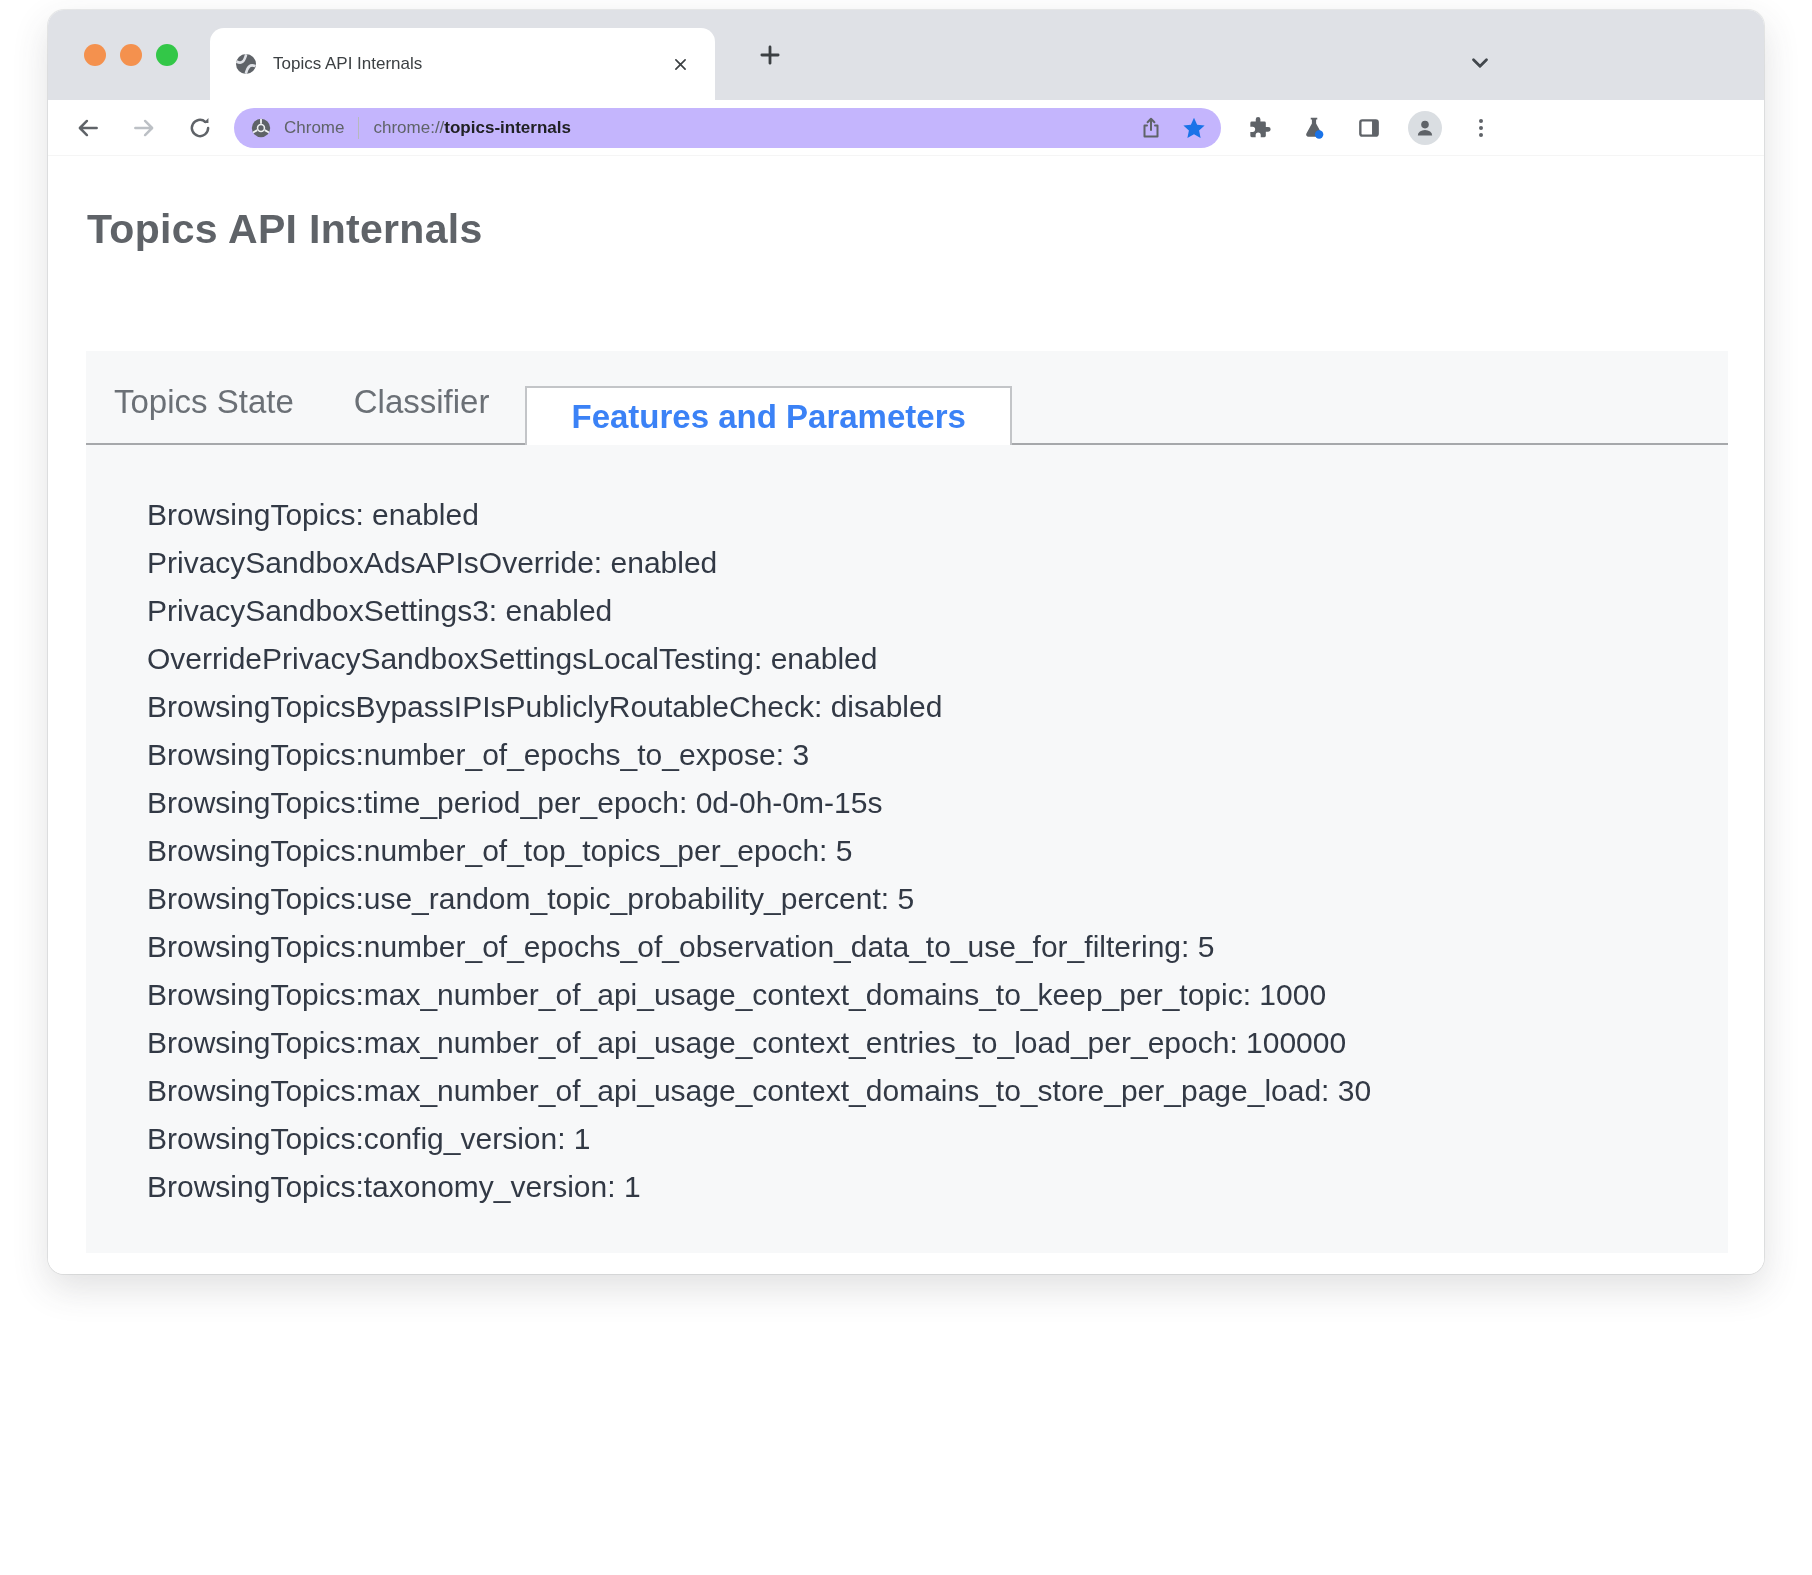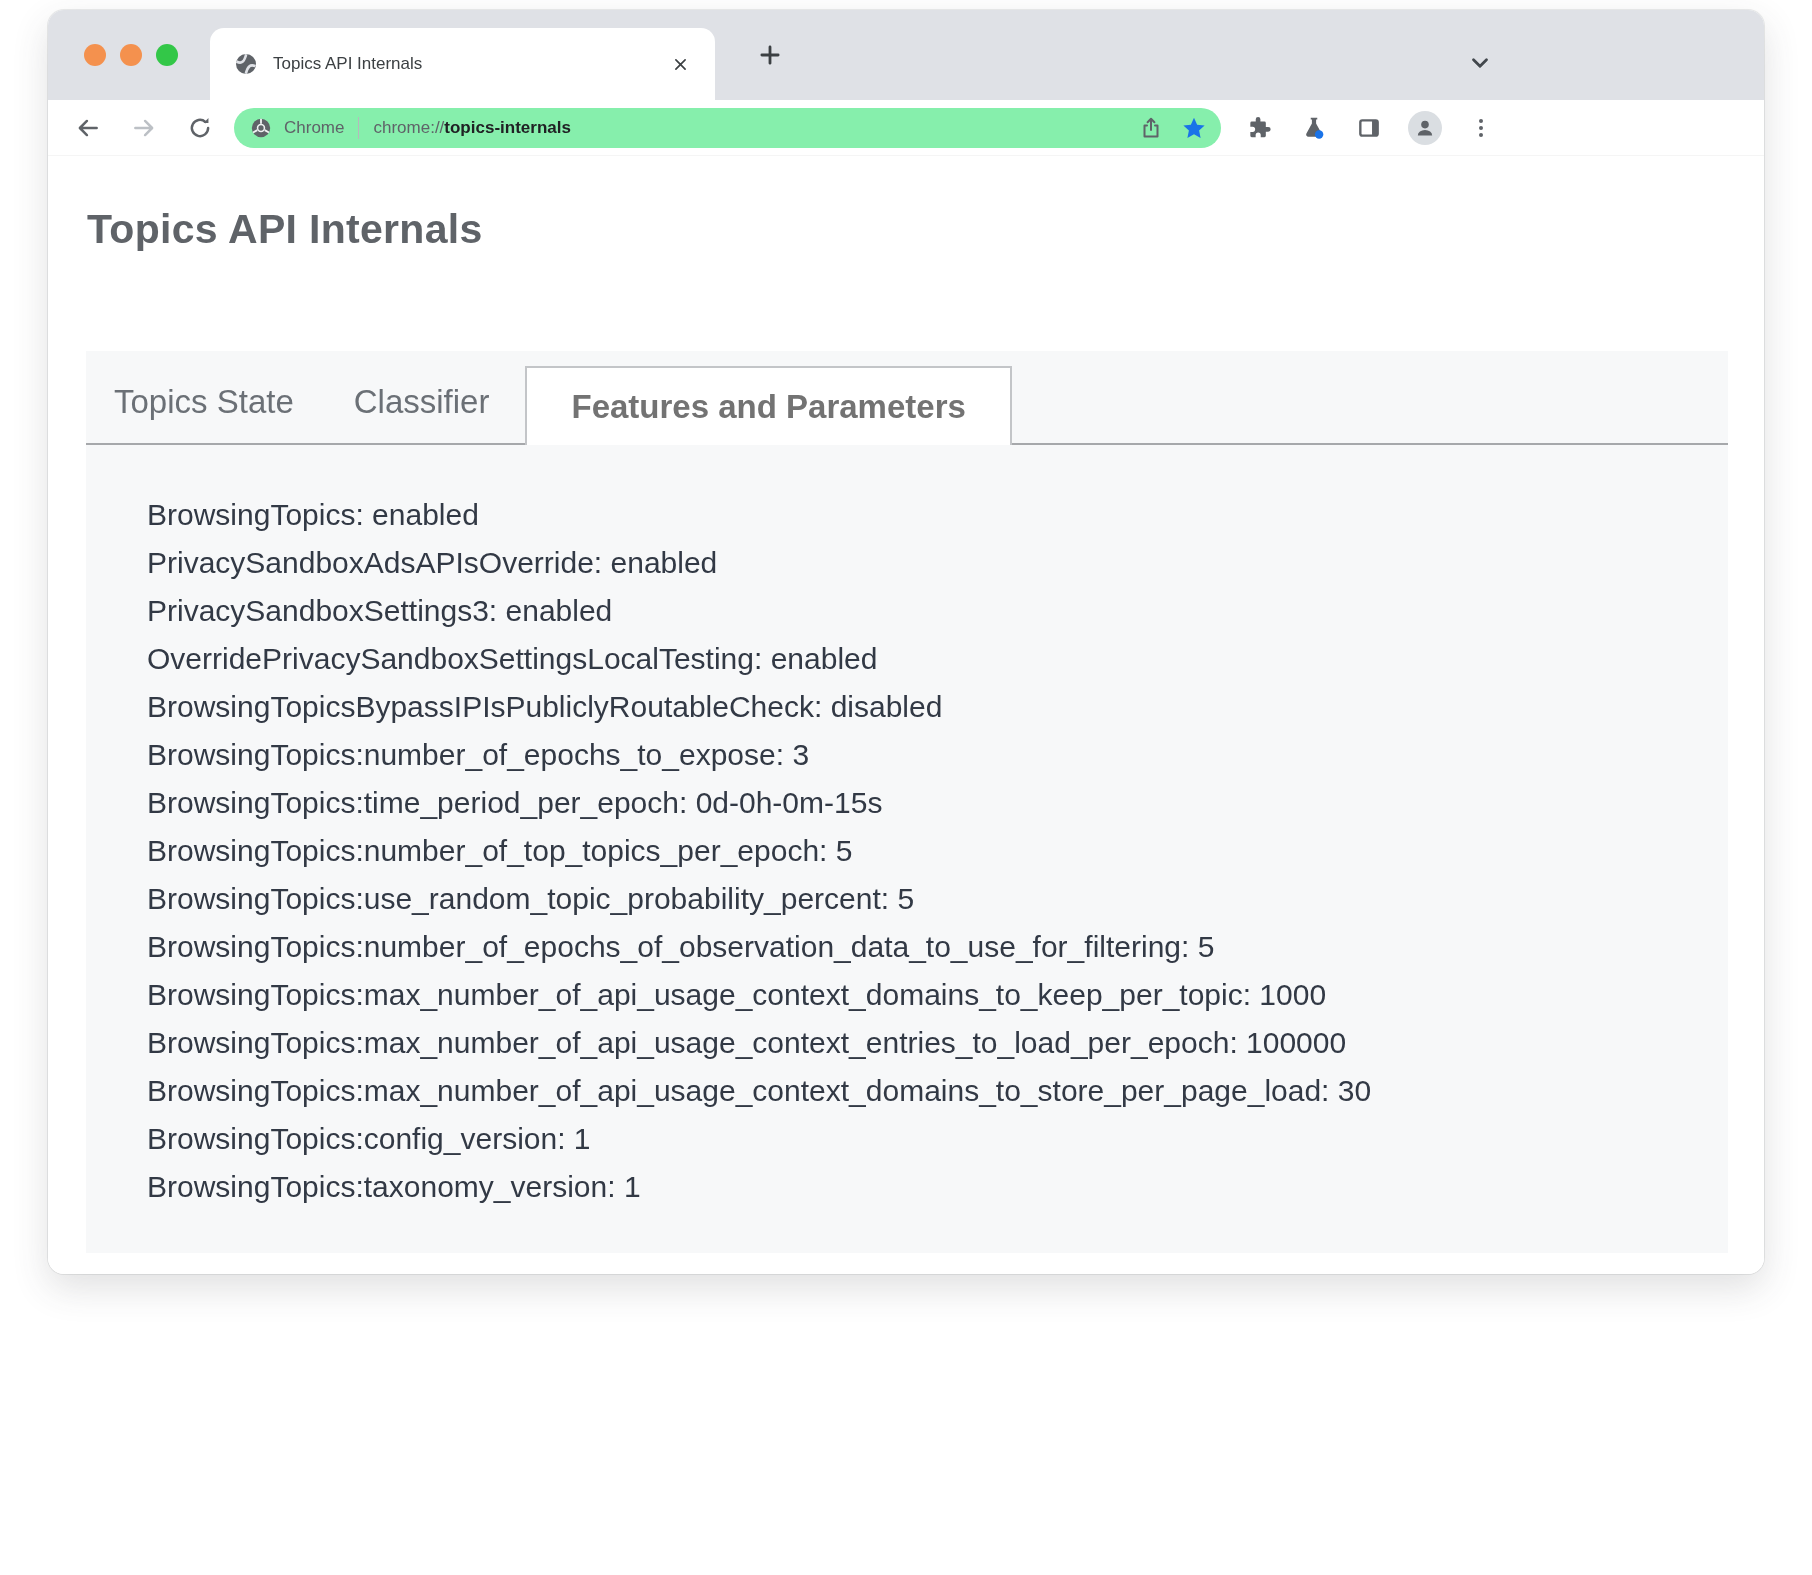--- a/index.html
+++ b/index.html
@@ -28,21 +28,21 @@
   .newtab{position:absolute;left:706px;top:29px;width:32px;height:32px;display:flex;align-items:center;justify-content:center;}
   .strip-chevron{position:absolute;left:1416px;top:37px;width:32px;height:32px;display:flex;align-items:center;justify-content:center;}
   
   .toolbar{
     height:56px;background:#fff;flex:none;display:flex;align-items:center;
     padding:0 24px;border-bottom:1px solid rgba(0,0,0,.04);box-sizing:border-box;
   }
   .navbtn{width:32px;height:32px;flex:none;display:flex;align-items:center;justify-content:center;border-radius:50%;}
   .navbtn + .navbtn{margin-left:24px;}
   .omnibox{
-    margin-left:18px;width:987px;height:40px;background:#86efac;border-radius:20px;
+    margin-left:18px;width:987px;height:40px;background:#c4b5fd;border-radius:20px;
     display:flex;align-items:center;padding:0 14px 0 16px;box-sizing:border-box;flex:none;
   }
   .omnibox .logo{width:22px;height:22px;flex:none;}
   .omnibox .chrome-label{margin-left:12px;font-size:17px;color:#5f6368;}
   .omnibox .sep{width:1px;height:22px;background:#b6b9bd;margin:0 14px;flex:none;}
   .omnibox .url{font-size:17px;white-space:nowrap;}
   .omnibox .url .scheme{color:#5f6368;}
   .omnibox .url .host{color:#202124;font-weight:700;}
   .omni-actions{margin-left:auto;display:flex;align-items:center;gap:18px;}
   .toolbar-right{display:flex;align-items:center;margin-left:22px;gap:23px;}
@@ -53,22 +53,22 @@
   .page-title{
     position:absolute;left:39px;top:50px;margin:0;font-size:41px;font-weight:700;
     color:#5f6368;letter-spacing:.3px;
   }
   .panel{position:absolute;left:38px;top:195px;width:1642px;height:902px;background:#f7f8f9;box-sizing:border-box;}
   .tabrow{height:92px;border-bottom:2px solid #a6a8ab;display:flex;align-items:flex-end;box-sizing:content-box;}
   .ptab{font-size:33px;color:#6b7076;padding-bottom:22px;margin-left:60px;cursor:default;white-space:nowrap;}
   .ptab:first-child{margin-left:28px;}
   .ptab.active{
     background:#fff;border:2px solid #c3c5c8;border-bottom:none;margin-bottom:-2px;
-    padding:10px 44px;height:57px;display:flex;align-items:center;
-    font-weight:700;color:#737373;margin-left:36px;
+    padding:0 44px;height:57px;display:flex;align-items:center;
+    font-weight:700;color:#3b82f6;margin-left:36px;
   }
   .params{padding:46px 20px 0 61px;font-size:30px;line-height:48px;color:#323945;}
   .param-line{white-space:nowrap;}
   svg{display:block;}
 </style>
 </head>
 <body>
 
 <div class="stage">
   <div class="window">

